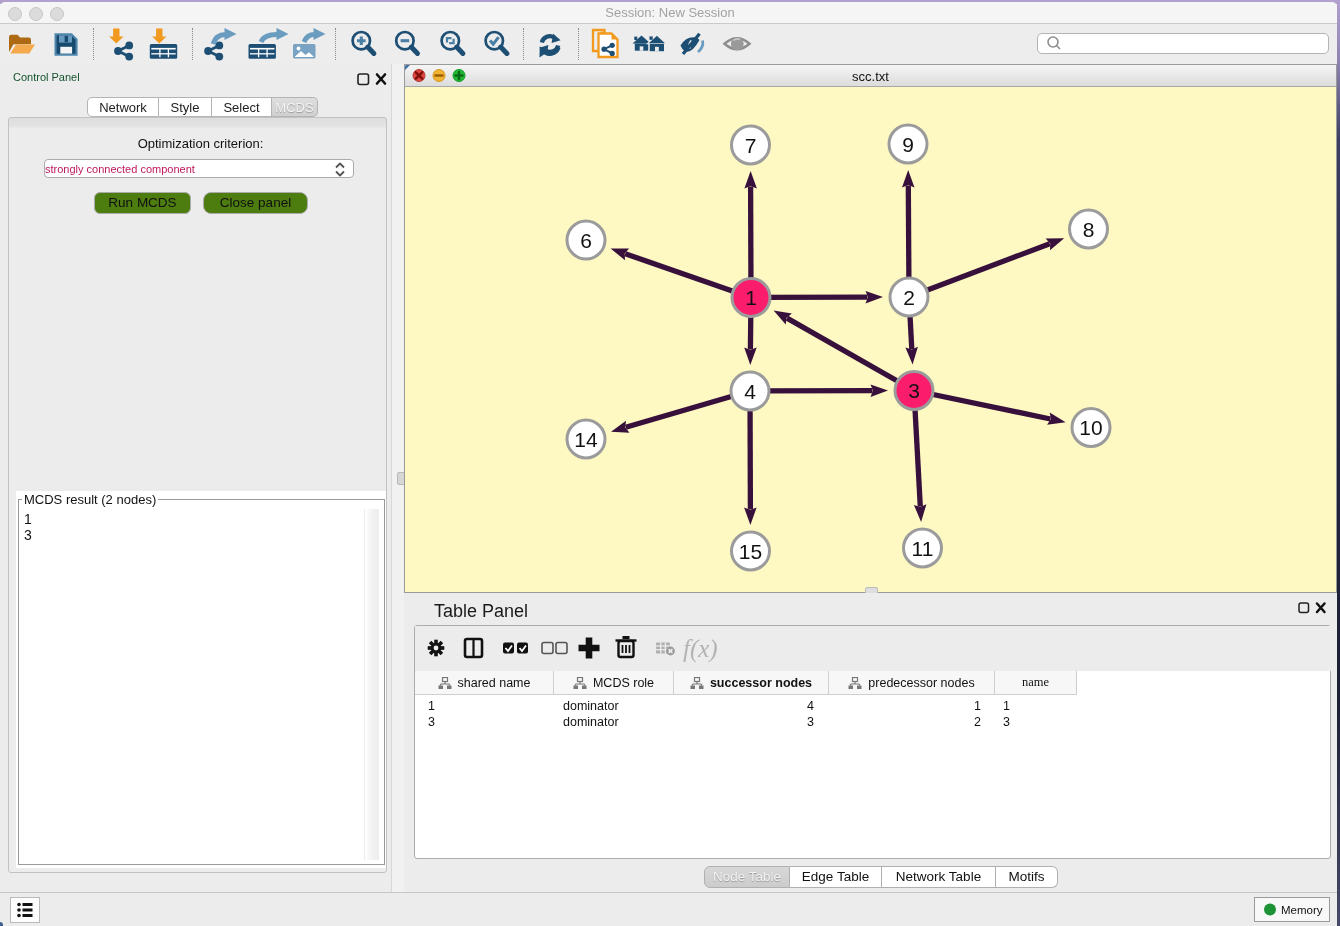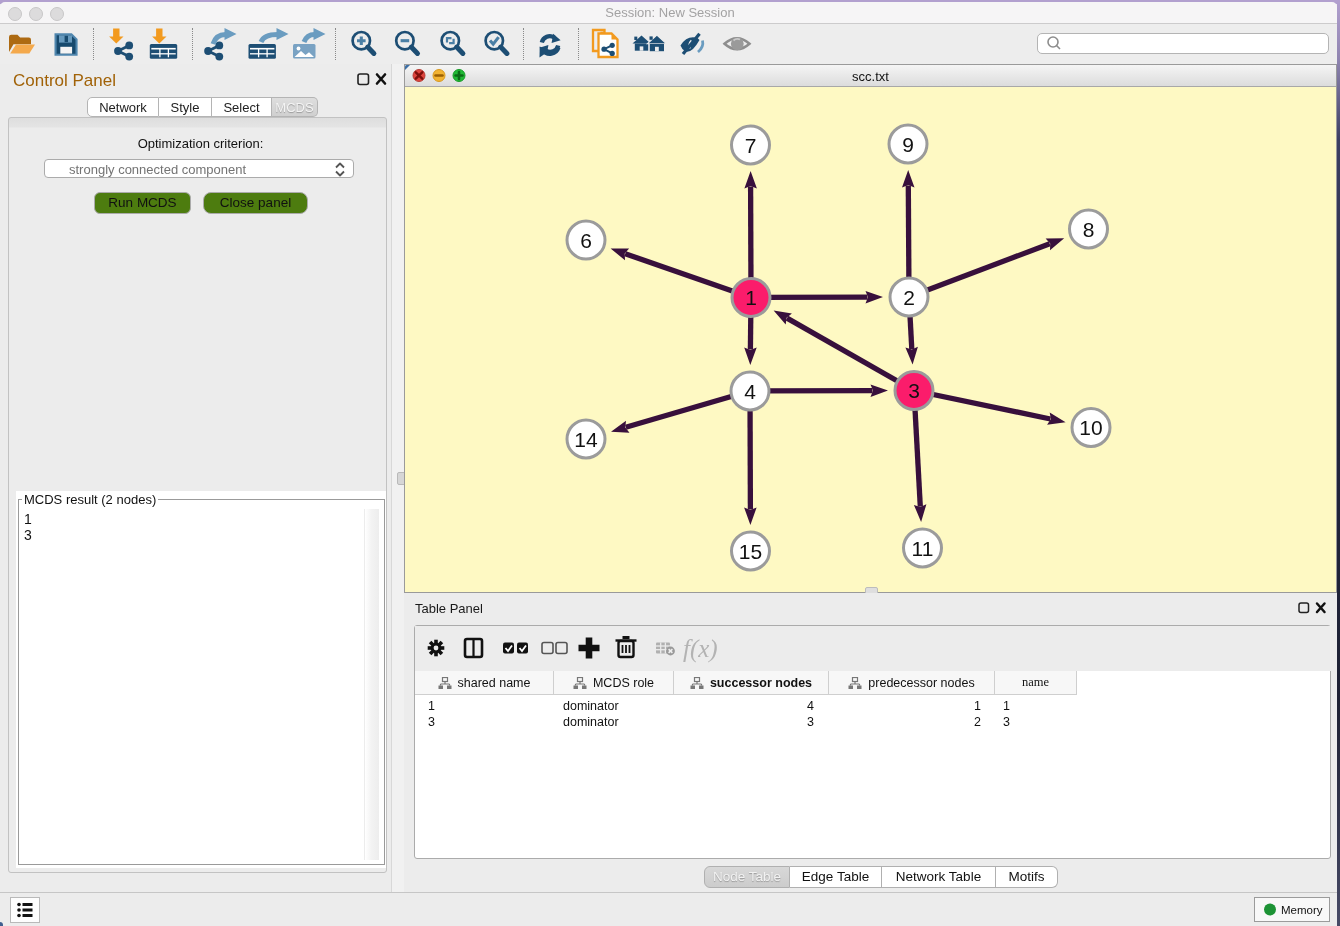--- a/index.html
+++ b/index.html
@@ -15,35 +15,35 @@
      border-top-left-radius:5px;border-top-right-radius:5px;border-bottom:1px solid #cccbcc;}
   .tl{position:absolute;top:5px;width:12px;height:12px;border-radius:50%;
       background:#dcdbdc;border:1px solid #c8c7c8;}
   #wtitle{left:0;top:5px;width:1340px;text-align:center;font-size:13px;color:#a3a2a3;}
   #toolbar{left:0;top:24px;width:1337px;height:40px;background:#ededed;}
   .vsep{position:absolute;top:4px;height:32px;width:0;border-left:1px dotted #8a8a8a;}
   #search{left:1037px;top:33px;width:290px;height:19px;background:#fff;
      border:1px solid #b4b4b4;border-radius:5px;}
   
   #cpanel{left:0;top:64px;width:391px;height:828px;background:#ececec;}
-  #cp-title{left:13px;top:71px;font-size:17px;color:#a16207;}
+  #cp-title{left:13px;top:71px;font-size:11px;color:#14532d;}
   .tabrow{position:absolute;display:flex;padding-left:8px;}
   .tab{box-sizing:border-box;height:20px;background:#fff;border:1px solid #b4b4b4;
        border-left:none;font-size:13px;color:#222;text-align:center;
        line-height:19px;padding:0 0;}
   .tab.first{border-left:1px solid #b4b4b4;border-top-left-radius:5px;border-bottom-left-radius:5px;}
   .tab.last{border-top-right-radius:5px;border-bottom-right-radius:5px;}
   .tab.sel{background:linear-gradient(#dedede,#d0d0d0);color:#f4f4f4;
        text-shadow:0 1px 1px #9a9a9a;}
   #cp-pane{left:8px;top:117px;width:377px;height:754px;background:linear-gradient(#dedede 0px,#e4e4e4 9px,#ececec 10px);
      border:1px solid #c2c2c2;border-radius:3px;}
   #opt-label{left:5px;top:136px;width:391px;text-align:center;font-size:13px;color:#111;}
   #dropdown{left:44px;top:159px;width:310px;height:19px;background:#fff;
-     border:1px solid #ababab;border-radius:4px;font-size:13px;color:#737373;
-     line-height:19px;padding-left:24px;box-sizing:border-box;}
+     border:1px solid #ababab;border-radius:4px;font-size:11px;color:#be185d;
+     line-height:19px;padding-left:0;box-sizing:border-box;}
   .btn{position:absolute;height:20px;background:#4d7c0f;border:1px solid #ababab;
      border-radius:6px;font-size:13.5px;color:#111;text-align:center;line-height:19px;}
   
   #mcds-box{left:16px;top:491px;width:370px;height:377px;background:#fff;}
   #mcds-border{left:18px;top:499px;width:365px;height:364px;border:1px solid #9a9a9a;}
   #mcds-legend{left:22px;top:492px;background:#fff;font-size:13px;color:#111;padding:0 2px;}
   #mcds-list{left:20px;top:508px;width:361px;height:353px;background:#fff;font-size:14px;color:#111;}
   #mcds-scroll{left:364px;top:509px;width:14px;height:351px;
      background:linear-gradient(90deg,#ffffff,#f3f3f3 45%,#ededed);border-left:1px solid #ececec;}
   
@@ -51,21 +51,21 @@
   #grip-l{left:397px;top:472px;width:8px;height:11px;background:#d6d6d6;border:1px solid #b9b9b9;border-radius:2px;}
   
   #netframe{left:404px;top:64px;width:933px;height:529px;border:1px solid #9a9a9a;
      box-sizing:border-box;background:#fef9c3;}
   #nettitle{left:0;top:0;width:931px;height:21px;
      background:linear-gradient(#f5f5f5,#dcdcdc);border-bottom:1px solid #a8a8a8;}
   #netname{left:0;top:4px;width:931px;text-align:center;font-size:13px;color:#111;}
   #grip-b{left:865px;top:587px;width:11px;height:6px;background:#dedede;border:1px solid #bcbcbc;border-radius:2px;}
   
   #tpanel{left:404px;top:593px;width:933px;height:299px;background:#ececec;}
-  #tp-title{left:11px;top:8px;font-size:13px;color:#1a1a1a;position:absolute;}
+  #tp-title{left:30px;top:8px;font-size:18px;color:#1a1a1a;position:absolute;}
   #tbox{left:414px;top:625px;width:917px;height:234px;background:#fff;
      border:1px solid #ababab;box-sizing:border-box;border-radius:3px;}
   #tb-toolbar{left:0;top:0;width:917px;height:45px;background:#ececec;position:absolute;}
   .th-row{position:absolute;left:0;top:45px;height:23px;display:flex;
      background:#f7f7f7;border-bottom:1px solid #cfcfcf;}
   .th{box-sizing:border-box;border-right:1px solid #cfcfcf;font-size:12.5px;color:#111;
      display:flex;align-items:center;justify-content:center;position:relative;}
   .trow{position:absolute;font-size:12.5px;color:#111;height:16px;line-height:16px;}
   .tcell{position:absolute;top:0;}
   

